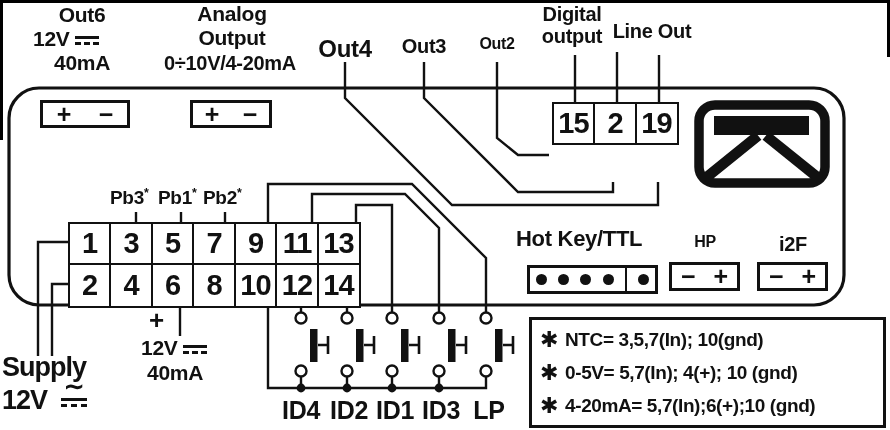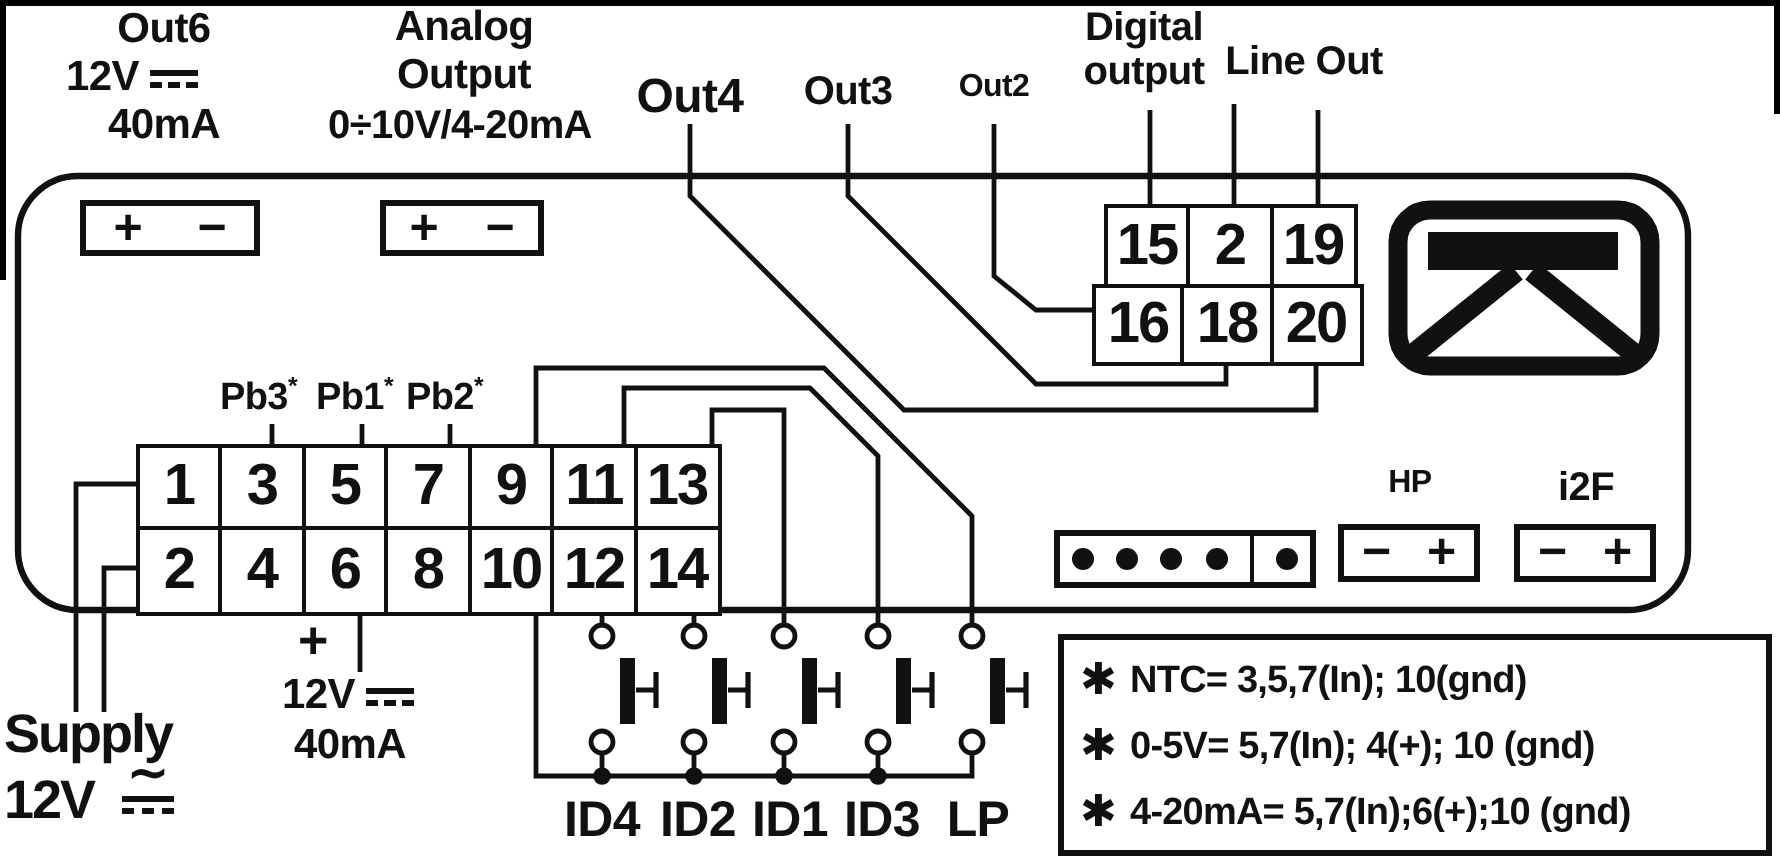--- a/index.html
+++ b/index.html
@@ -178,26 +178,22 @@
       <div class="tcell">12</div>
       <div class="tcell">14</div>
     </div>
   </div>
 
   <div class="abs trow out-top" style="left:554px;top:102px">
     <div class="tcell">15</div>
     <div class="tcell">2</div>
     <div class="tcell">19</div>
   </div>
-  <div class="abs trow out-bot" style="left:548px;top:142px">
-    <div class="tcell">16</div>
-    <div class="tcell">18</div>
-    <div class="tcell">20</div>
-  </div>
-
+
+  <div class="lbl" style="left:516px;top:226px;font-size:22px">Hot Key/TTL</div>
   <div class="connbox" style="left:527px;top:265px;width:131px;height:29px;padding:0 6px;justify-content:space-between">
     <span class="dot"></span>
     <span class="dot"></span>
     <span class="dot"></span>
     <span class="dot"></span>
     <span class="hk-div"></span>
     <span class="dot"></span>
   </div>
   <div class="lbl ctr" style="left:674px;top:233px;width:62px;font-size:16px">HP</div>
   <div class="connbox pmrow" style="left:669px;top:262px;width:71px;height:29px">

